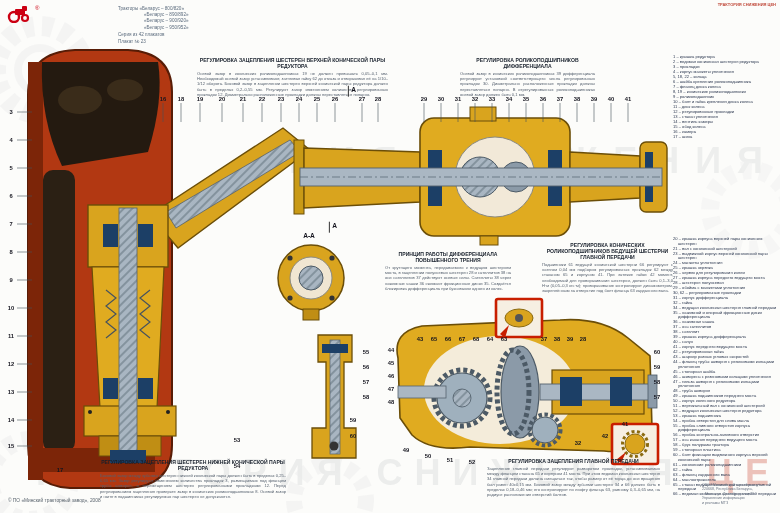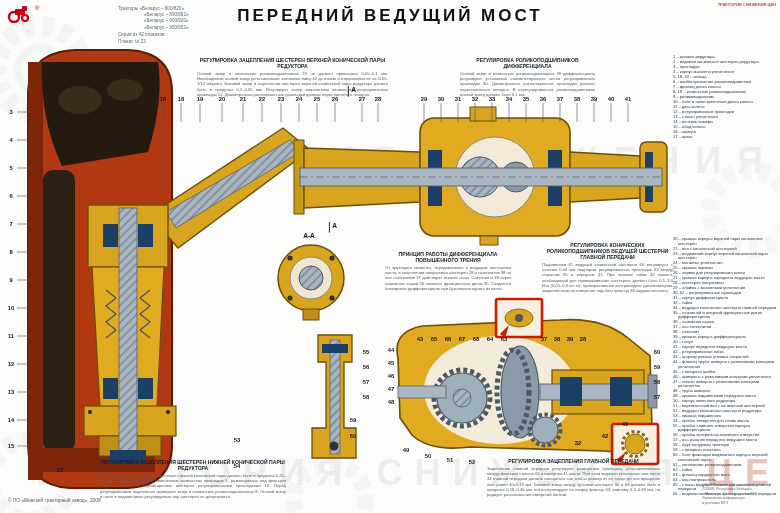--- a/index.html
+++ b/index.html
@@ -225,21 +225,20 @@
     <span class="reg">®</span>
   </div>
   <div class="models" id="models">
       <div class="">Тракторы «Беларус – 800/820»</div>
       <div class="ind">«Беларус – 890/892»</div>
       <div class="ind">«Беларус – 900/920»</div>
       <div class="ind">«Беларус – 950/952»</div>
       <div class="gap">Серия из 42 плакатов</div>
       <div class="gap">Плакат № 23</div>
     </div>
-  <div class="title">ПЕРЕДНИЙ ВЕДУЩИЙ МОСТ</div>
 
   <div class="sec s1">
     <h4>РЕГУЛИРОВКА ЗАЦЕПЛЕНИЯ ШЕСТЕРЕН ВЕРХНЕЙ КОНИЧЕСКОЙ ПАРЫ РЕДУКТОРА</h4>
     <div>Осевой зазор в конических роликоподшипниках 19 не должен превышать 0,05–0,1 мм. Необходимый осевой зазор устанавливают, затягивая гайку 62 до отказа и отворачивая её на 1/10–1/12 оборота. Боковой зазор в зацеплении шестерен верхней конической пары редуктора должен быть в пределах 0,2–0,55 мм. Регулируют зазор изменением количества регулировочных прокладок 12. Диаметрально расположенные прокладки должны переставляться попарно.</div>
   </div>
   <div class="sec s2">
     <h4>РЕГУЛИРОВКА РОЛИКОПОДШИПНИКОВ ДИФФЕРЕНЦИАЛА</h4>
     <div>Осевой зазор в конических роликоподшипниках 39 дифференциала регулируют установкой соответствующего числа регулировочных прокладок 30. Диаметрально расположенные прокладки должны переставляться попарно. В отрегулированных роликоподшипниках осевой зазор должен быть 0,1 мм.</div>
   </div>
   <div class="sec s3">

